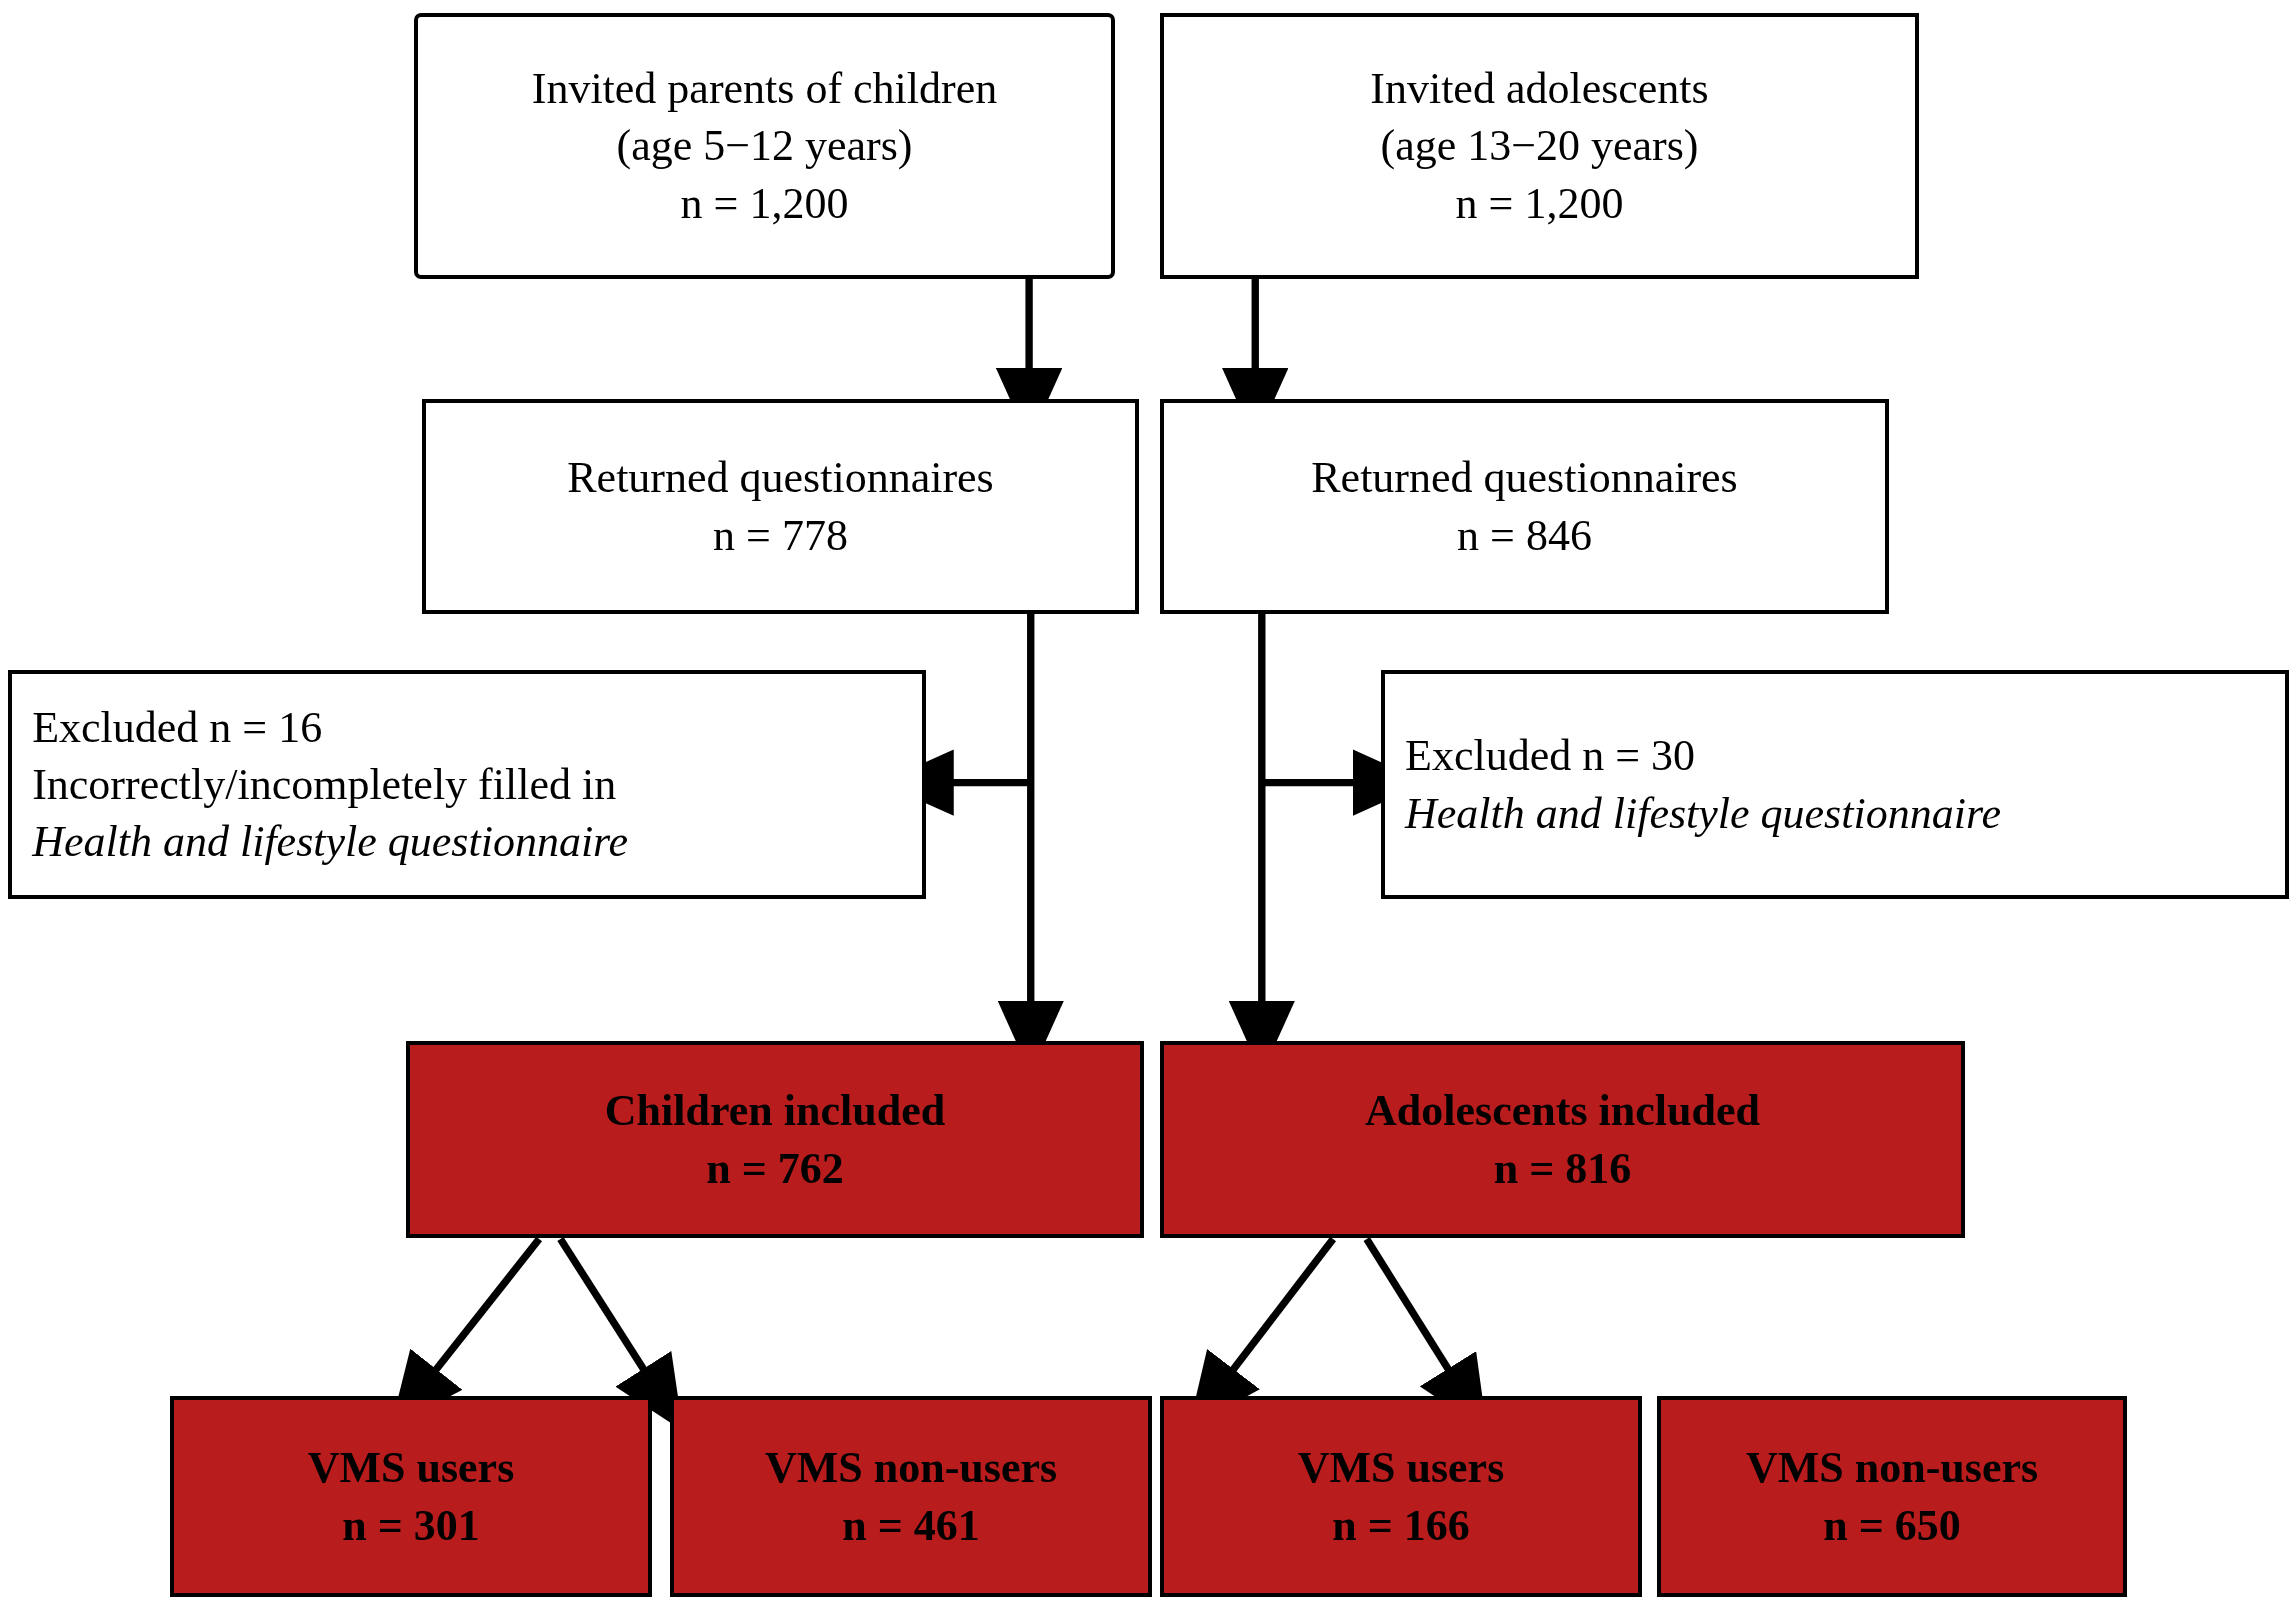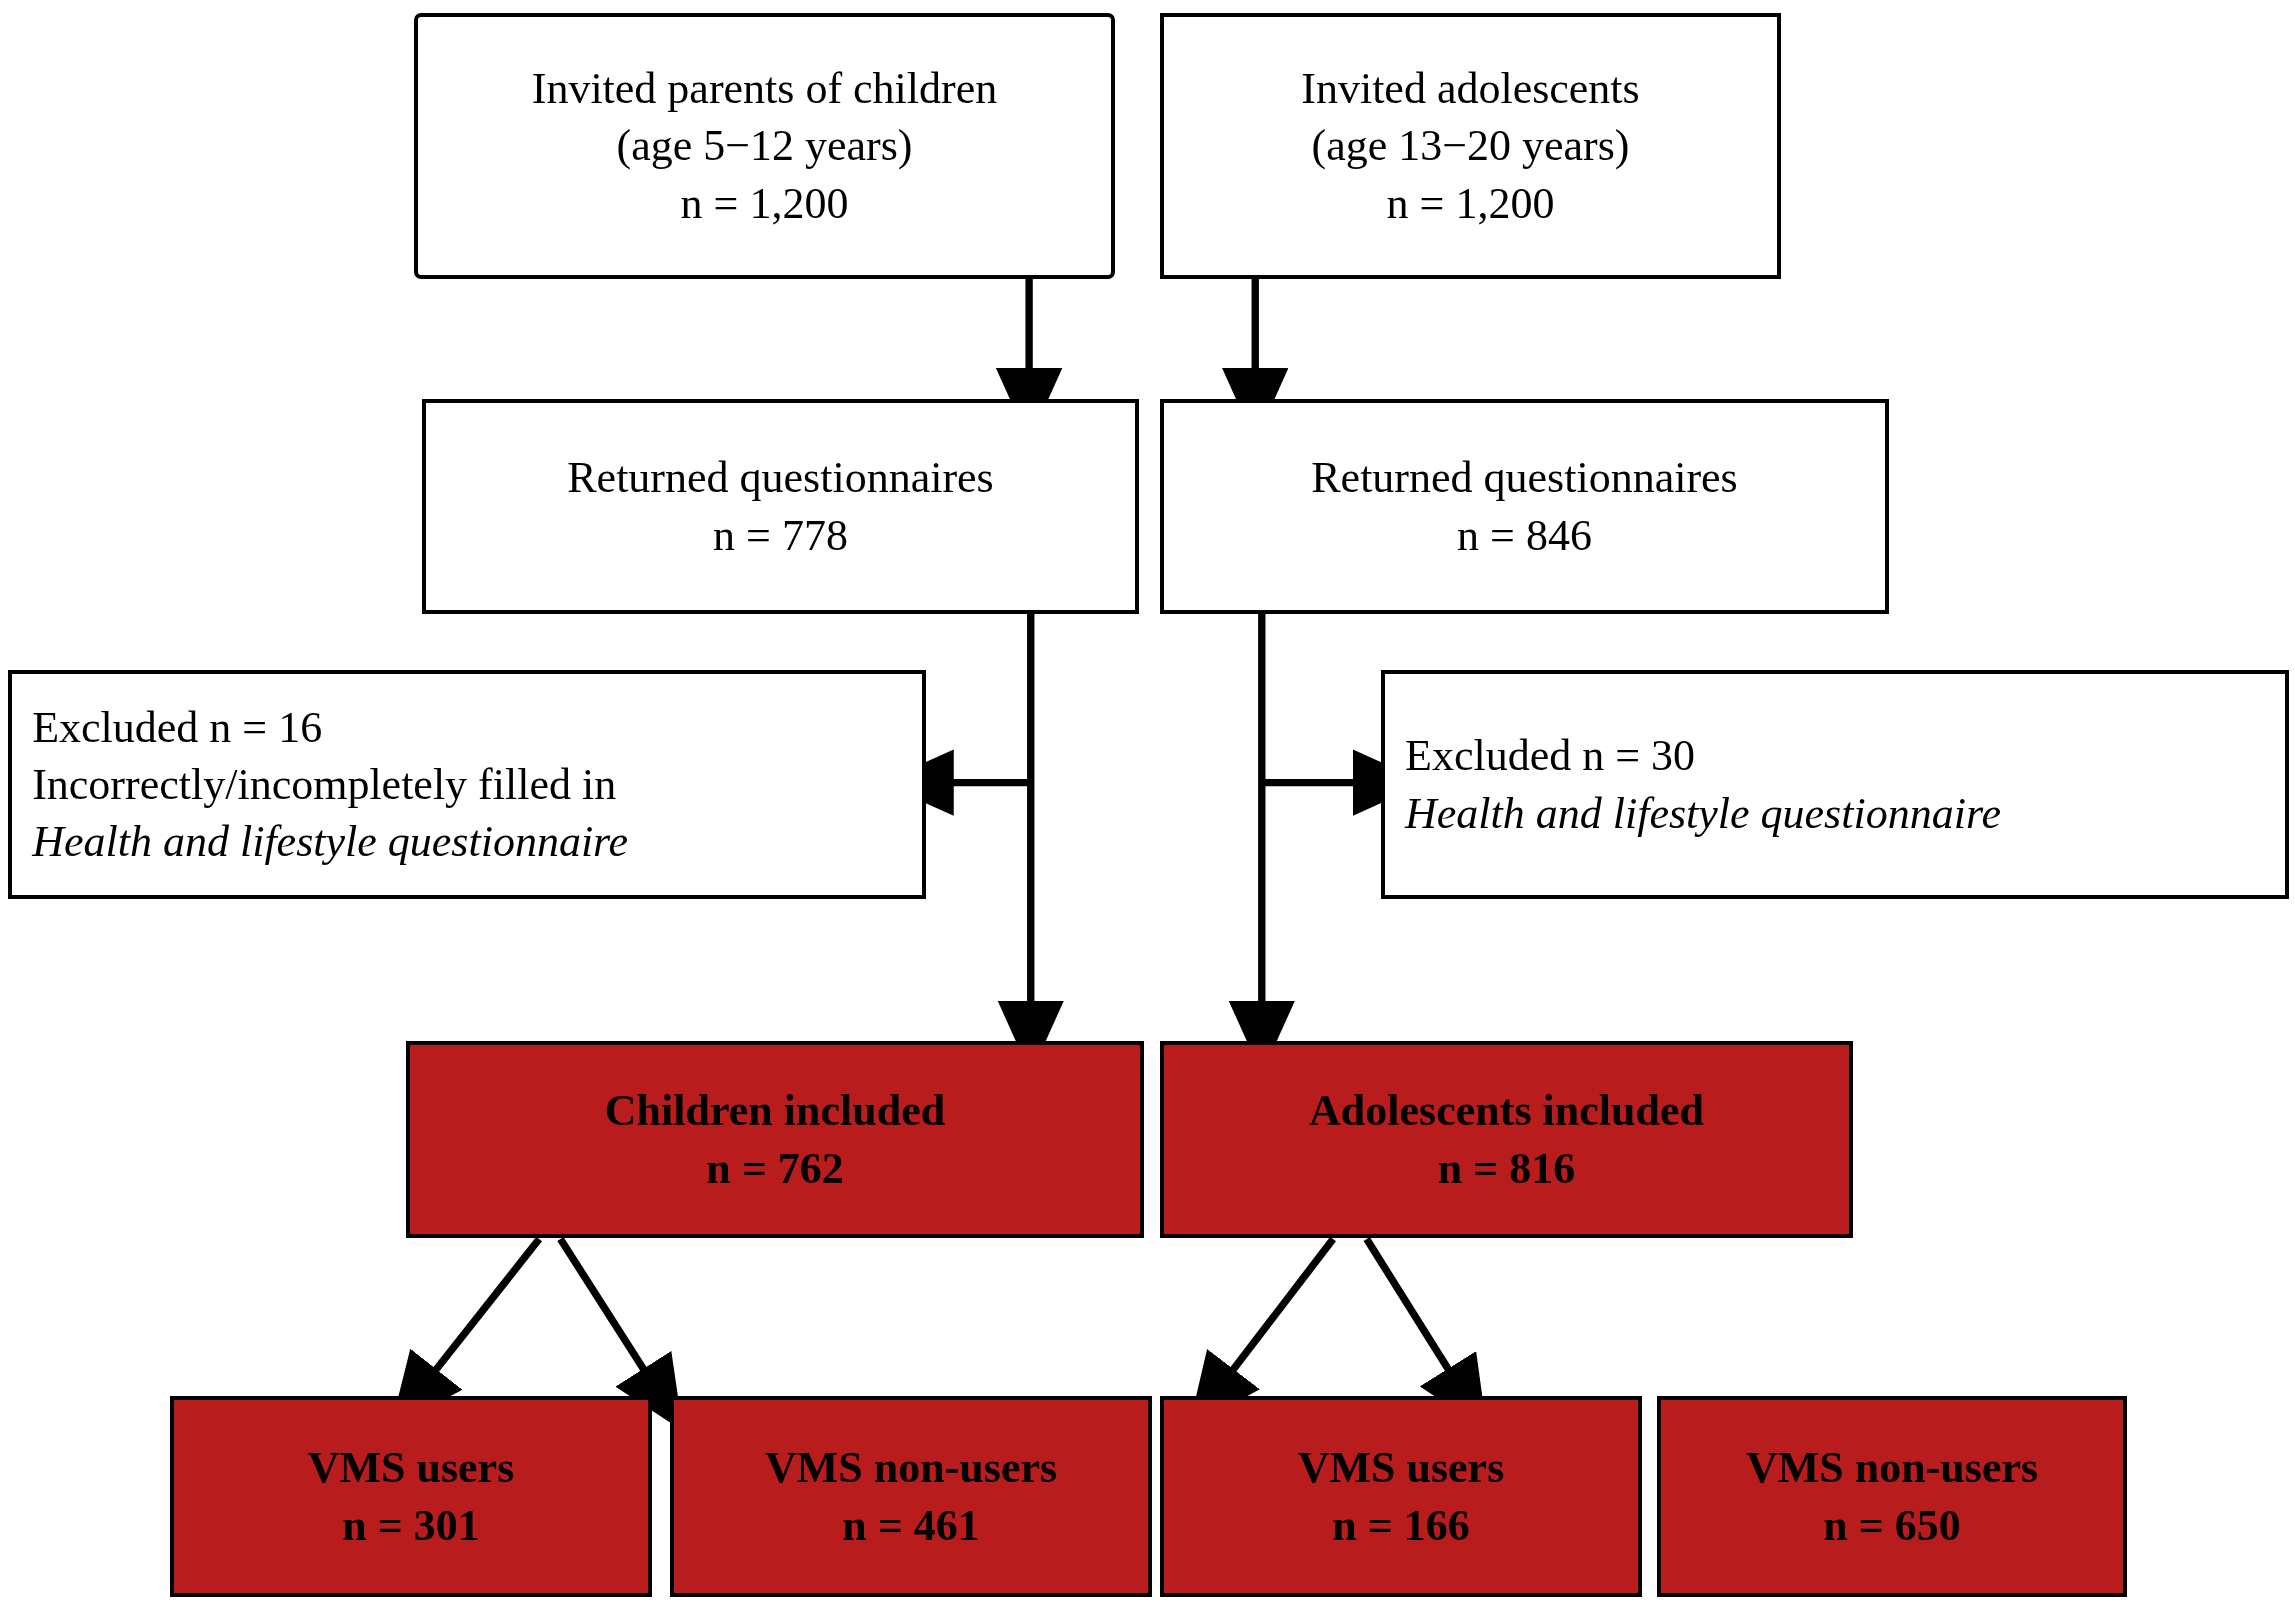--- a/index.html
+++ b/index.html
@@ -107,21 +107,21 @@
       <line x1="1668" y1="1512" x2="1772" y2="1678" stroke="#000000" stroke-width="9" marker-end="url(#ah-down)"></line>
     </g>
   </svg>
 
   <div class="box" style="left:414px; top:13px; width:701px; height:266px;border-radius:7px;">
     <span class="line">Invited parents of children</span>
     <span class="line">(age 5−12 years)</span>
     <span class="line">n = 1,200</span>
   </div>
 
-  <div class="box" style="left:1160px; top:13px; width:621px; height:266px;">
+  <div class="box" style="left:1160px; top:13px; width:759px; height:266px;">
     <span class="line">Invited adolescents</span>
     <span class="line">(age 13−20 years)</span>
     <span class="line">n = 1,200</span>
   </div>
 
   <div class="box" style="left:422px; top:399px; width:717px; height:215px;">
     <span class="line">Returned questionnaires</span>
     <span class="line">n = 778</span>
   </div>
 
@@ -139,21 +139,21 @@
   <div class="box leftalign" style="left:1381px; top:670px; width:908px; height:229px;">
     <span class="line">Excluded n = 30</span>
     <span class="line italic">Health and lifestyle questionnaire</span>
   </div>
 
   <div class="box filled bold" style="left:406px; top:1041px; width:738px; height:197px;">
     <span class="line">Children included</span>
     <span class="line">n = 762</span>
   </div>
 
-  <div class="box filled bold" style="left:1160px; top:1041px; width:693px; height:197px;">
+  <div class="box filled bold" style="left:1160px; top:1041px; width:805px; height:197px;">
     <span class="line">Adolescents included</span>
     <span class="line">n = 816</span>
   </div>
 
   <div class="box filled bold" style="left:170px; top:1396px; width:482px; height:201px;">
     <span class="line">VMS users</span>
     <span class="line">n = 301</span>
   </div>
 
   <div class="box filled bold" style="left:670px; top:1396px; width:482px; height:201px;">

